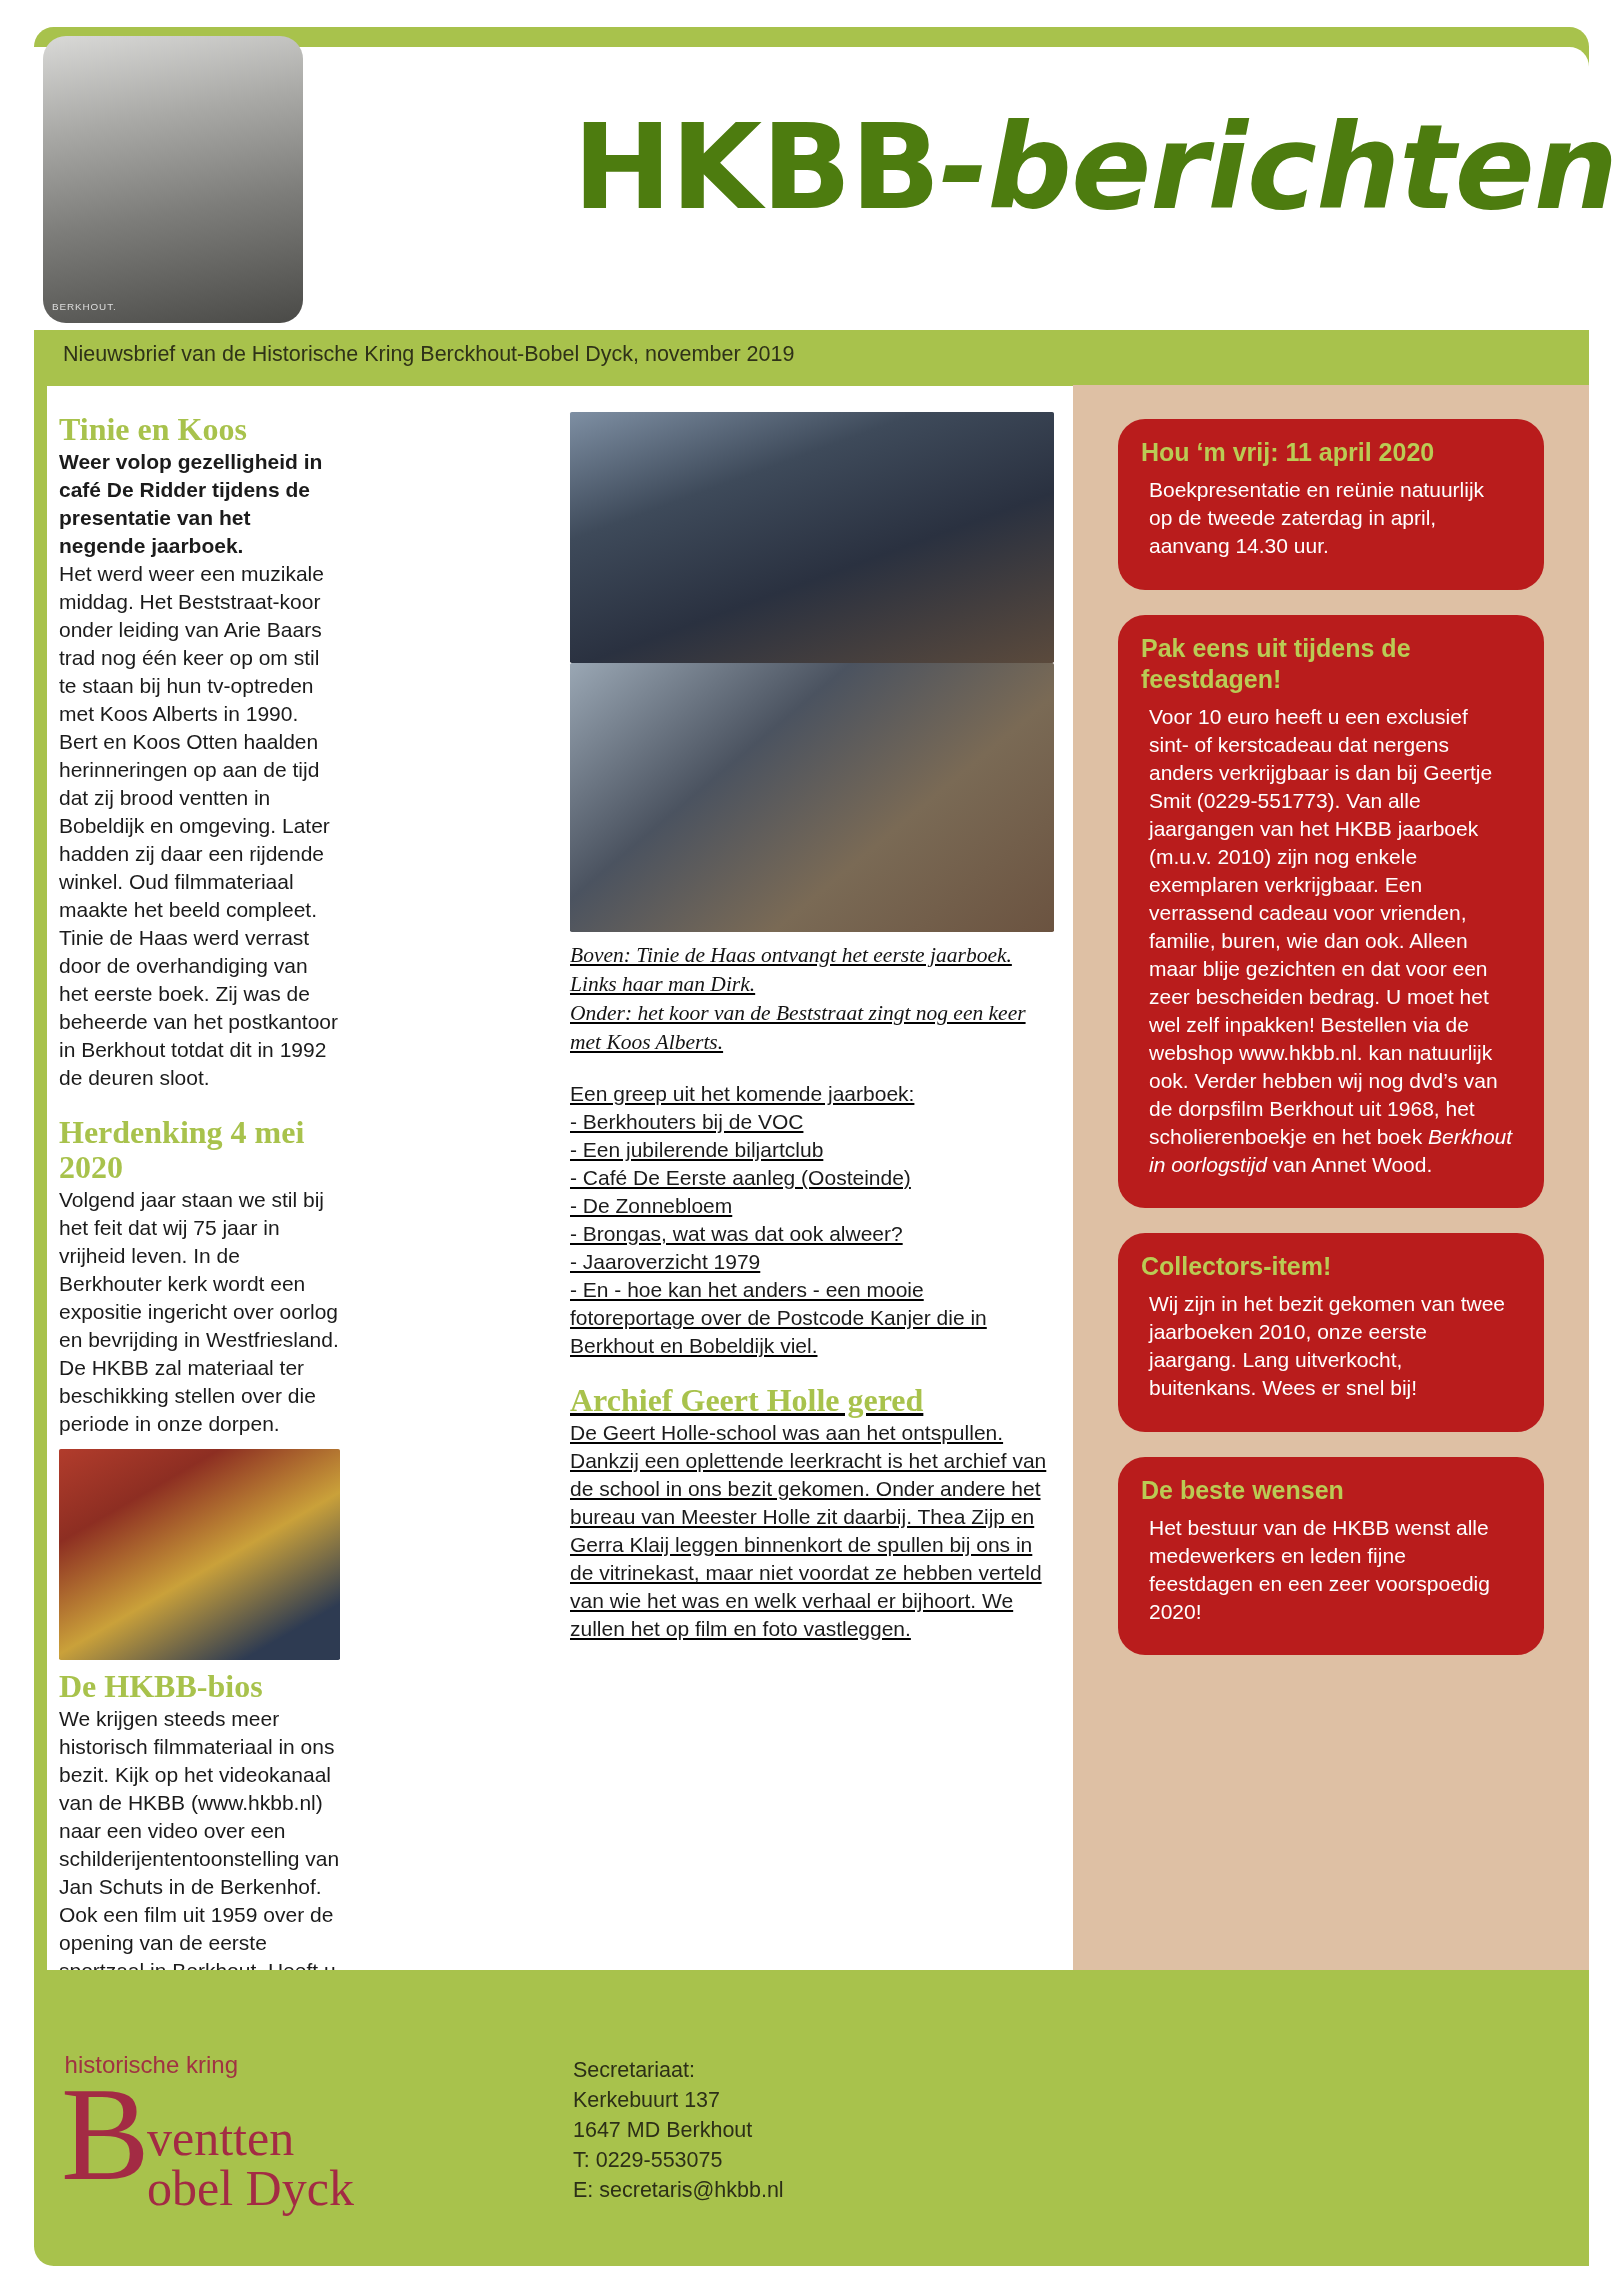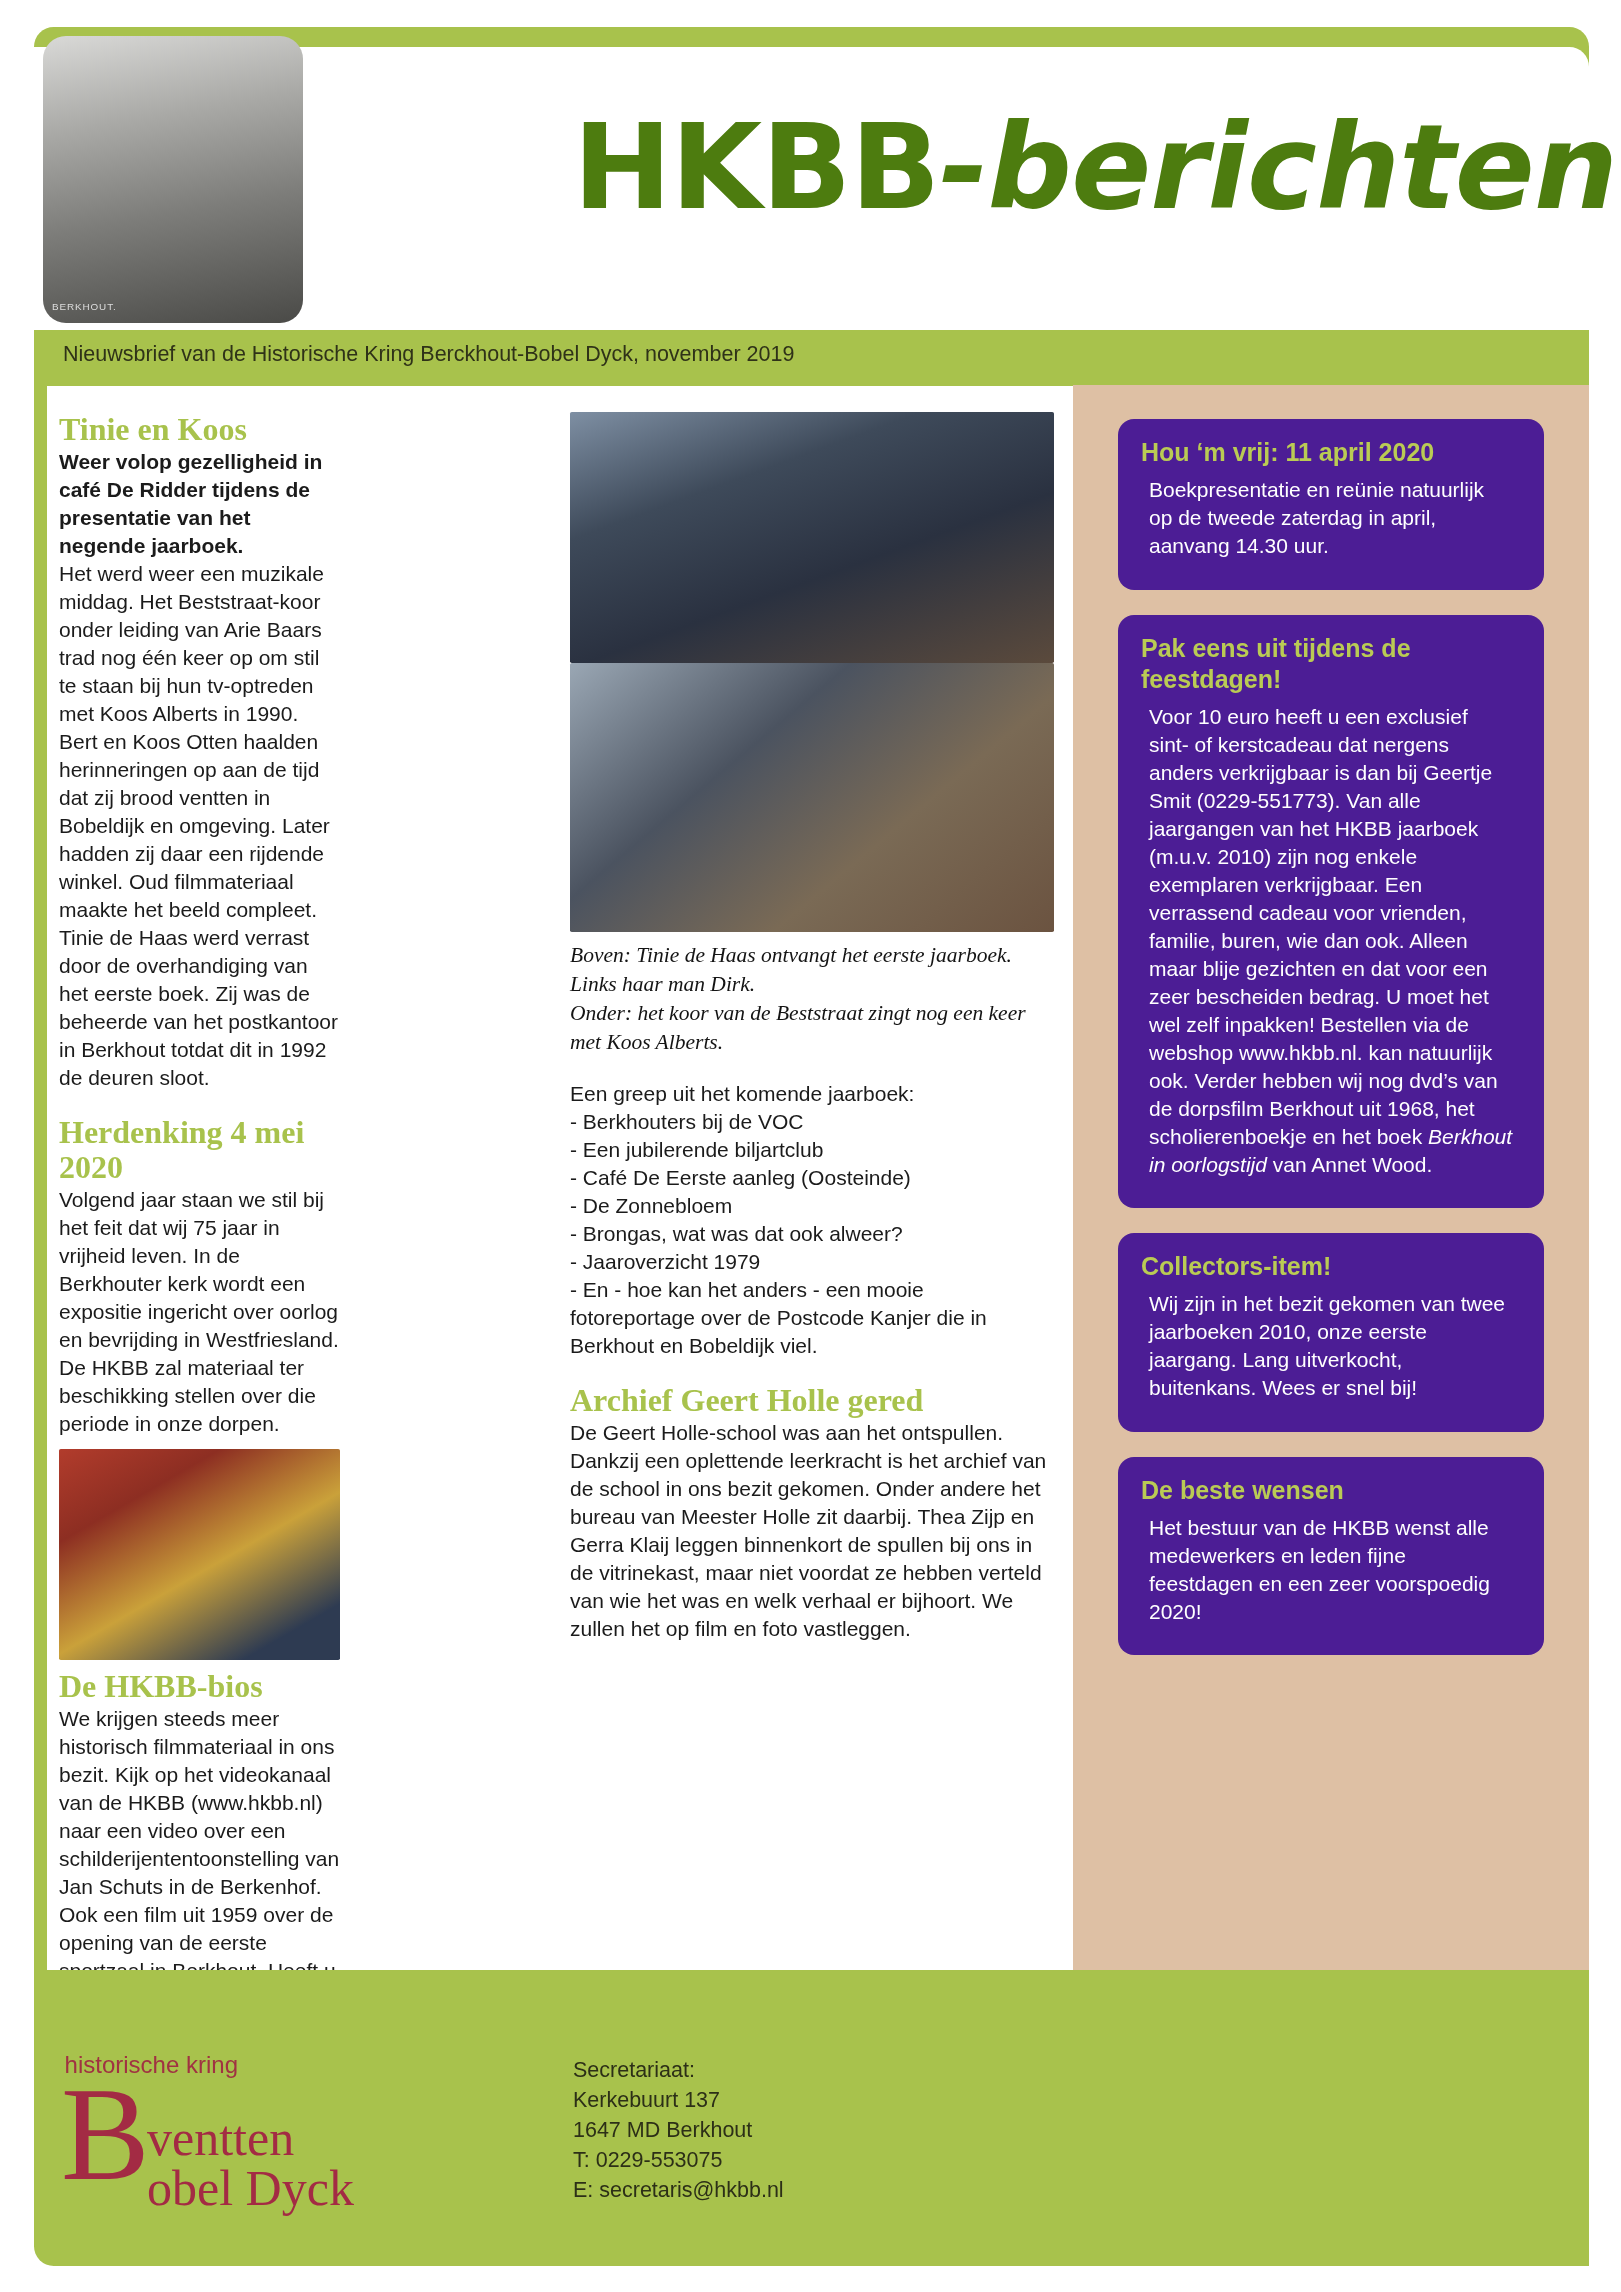--- a/index.html
+++ b/index.html
@@ -52,21 +52,21 @@
   .sidebar-bg{
     position:absolute;left:1073px;top:385px;width:516px;height:1585px;
     background:#DEC0A4;
   }
 
   
   .col-left{
     position:absolute;left:59px;top:412px;width:281px;
   }
   .col-mid{
-    position:absolute;left:570px;top:412px;width:484px;
+    position:absolute;left:570px;top:412px;width:484px;text-decoration:underline;
   }
   .col-right{
     position:absolute;left:1118px;top:419px;width:426px;
   }
 
   h2.head{
     font-family:"Liberation Serif", serif;
     font-weight:bold;
     color:#A8C24C;
     font-size:32px;
@@ -103,22 +103,22 @@
     font-family:"Liberation Serif", serif;
     font-style:italic;
     font-size:21.5px;
     line-height:29px;
     color:#141414;
     margin:9px 0 0 0;
   }
 
   
   .redbox{
-    background:#4c1d95;
-    border-radius:16px;
+    background:#b91c1c;
+    border-radius:27px;
     padding:18px 23px 21.5px 23px;
     margin-bottom:25px;
     color:#ffffff;
   }
   .redbox h3{
     margin:0 0 0.9px 0;
     font-size:25px;
     line-height:31px;
     font-weight:bold;
     color:#BACB54;

